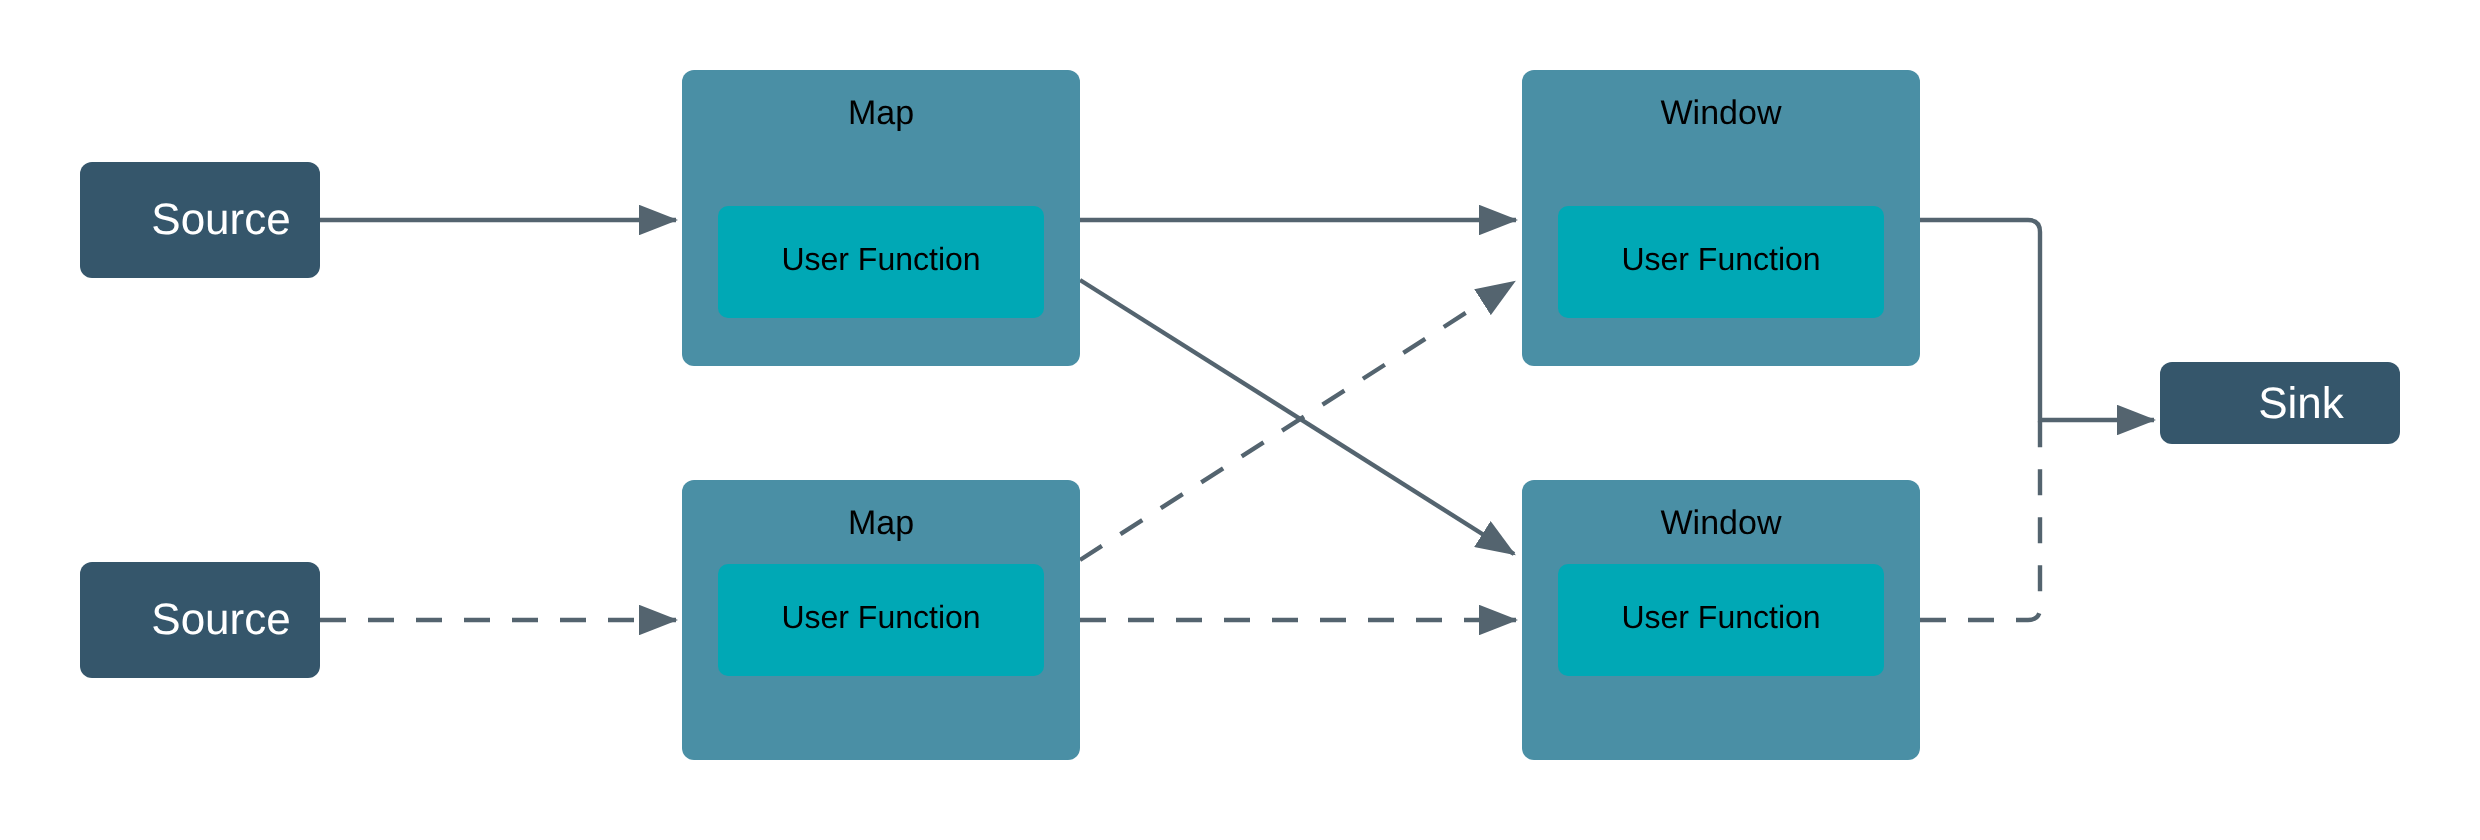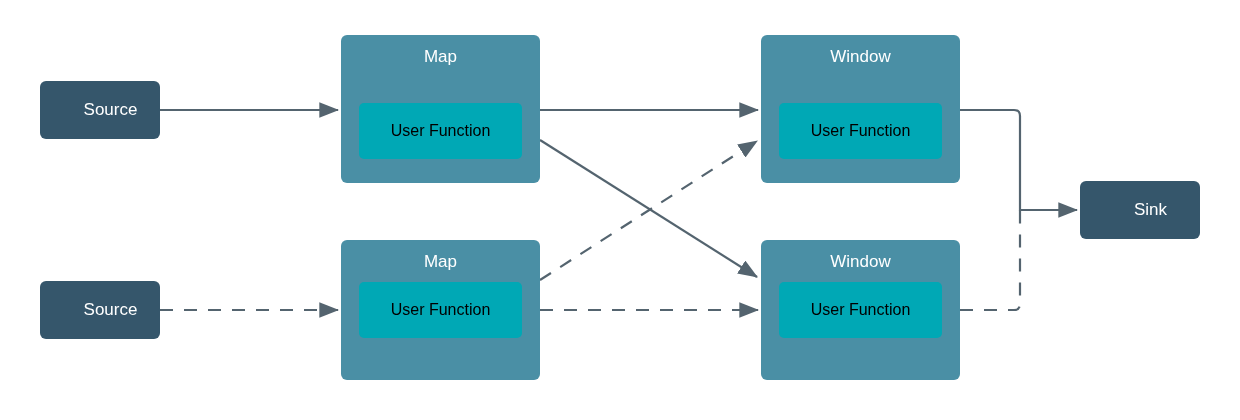--- a/index.html
+++ b/index.html
@@ -31,34 +31,34 @@
     position: absolute;
     box-sizing: border-box;
     border-radius: 6px;
     color: #ffffff;
   }
   .node-terminal {
     background: #35566b;
     display: flex;
     align-items: center;
     justify-content: center;
-    font-size: 17px;
+    font-size: 22px;
     padding-left: 21px;
   }
   .node-operator {
     background: #4a8fa5;
   }
   .operator-title {
     position: absolute;
     left: 0;
     right: 0;
     top: 12px;
     text-align: center;
     font-size: 17px;
-    color: #ffffff;
+    color: #000000;
   }
   .inner-fn {
     position: absolute;
     background: #00a8b5;
     border-radius: 5px;
     display: flex;
     align-items: center;
     justify-content: center;
     font-size: 16px;
     color: #000000;
@@ -124,17 +124,17 @@
     </div>
   </div>
 
   <div class="node node-operator" style="left:761px; top:240px; width:199px; height:140px;">
     <div class="operator-title">Window</div>
     <div class="inner-fn" style="left:18px; top:42px; width:163px; height:56px;">
       <span>User Function</span>
     </div>
   </div>
 
-  <div class="node node-terminal" style="left:1080px; top:181px; width:120px; height:58px;">
+  <div class="node node-terminal" style="left:1080px; top:181px; width:120px; height:41px;">
     <span>Sink</span>
   </div>
 
 </div>
 
 </body></html>

